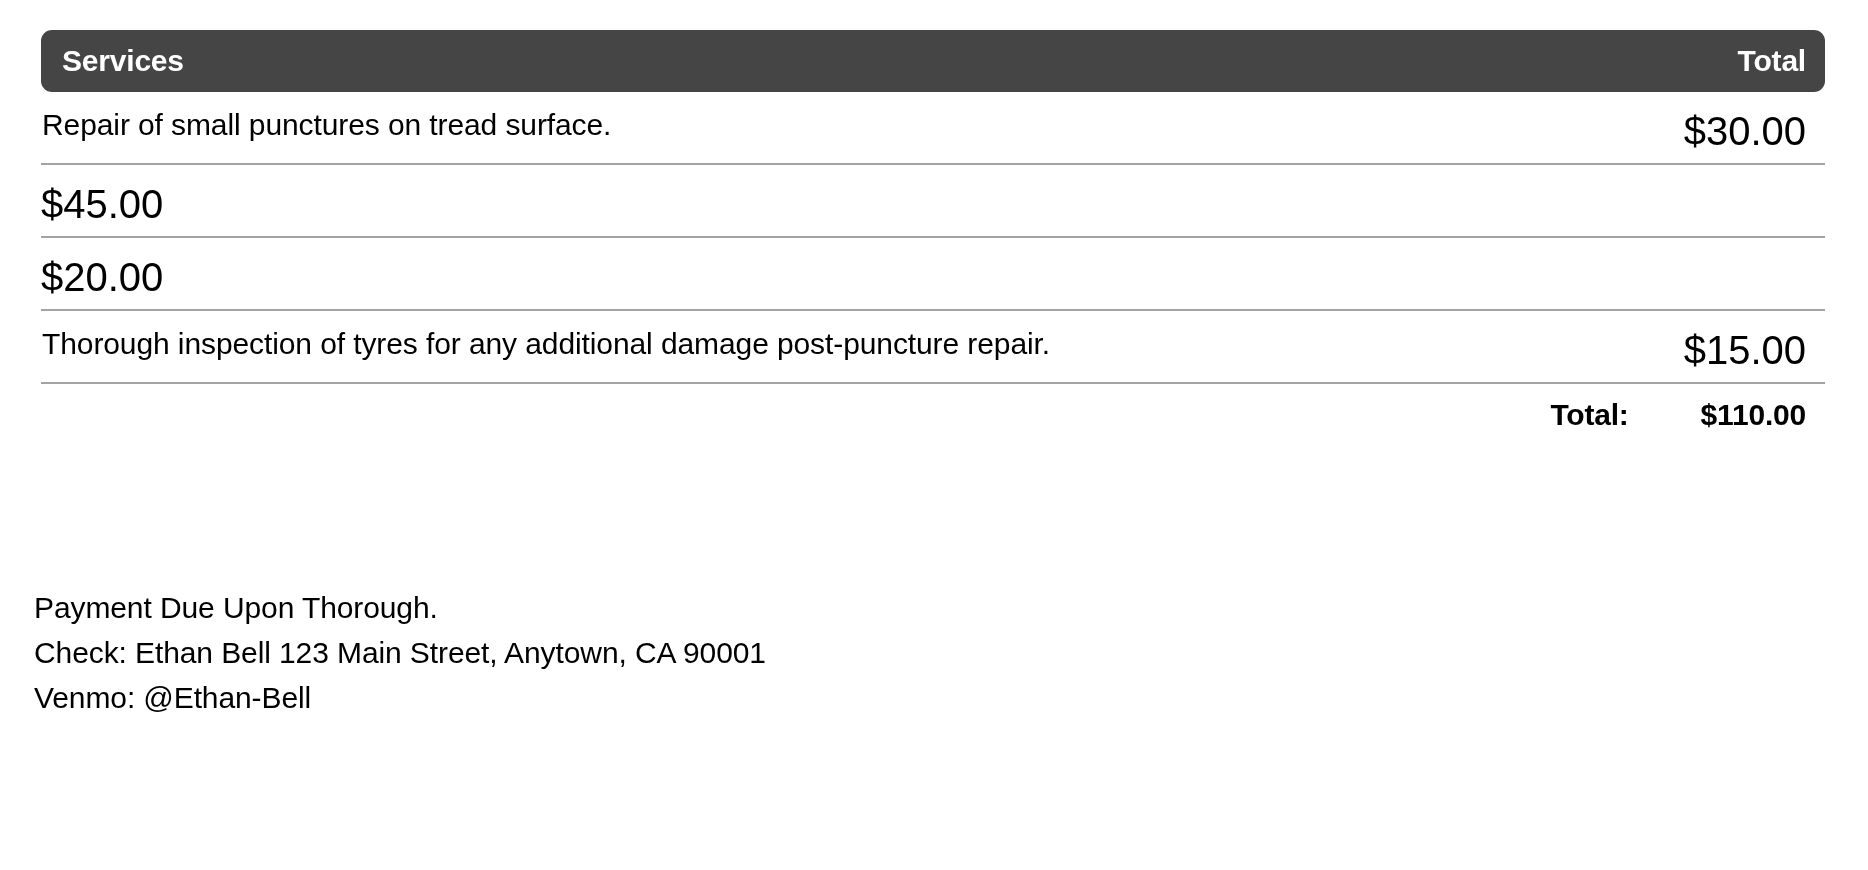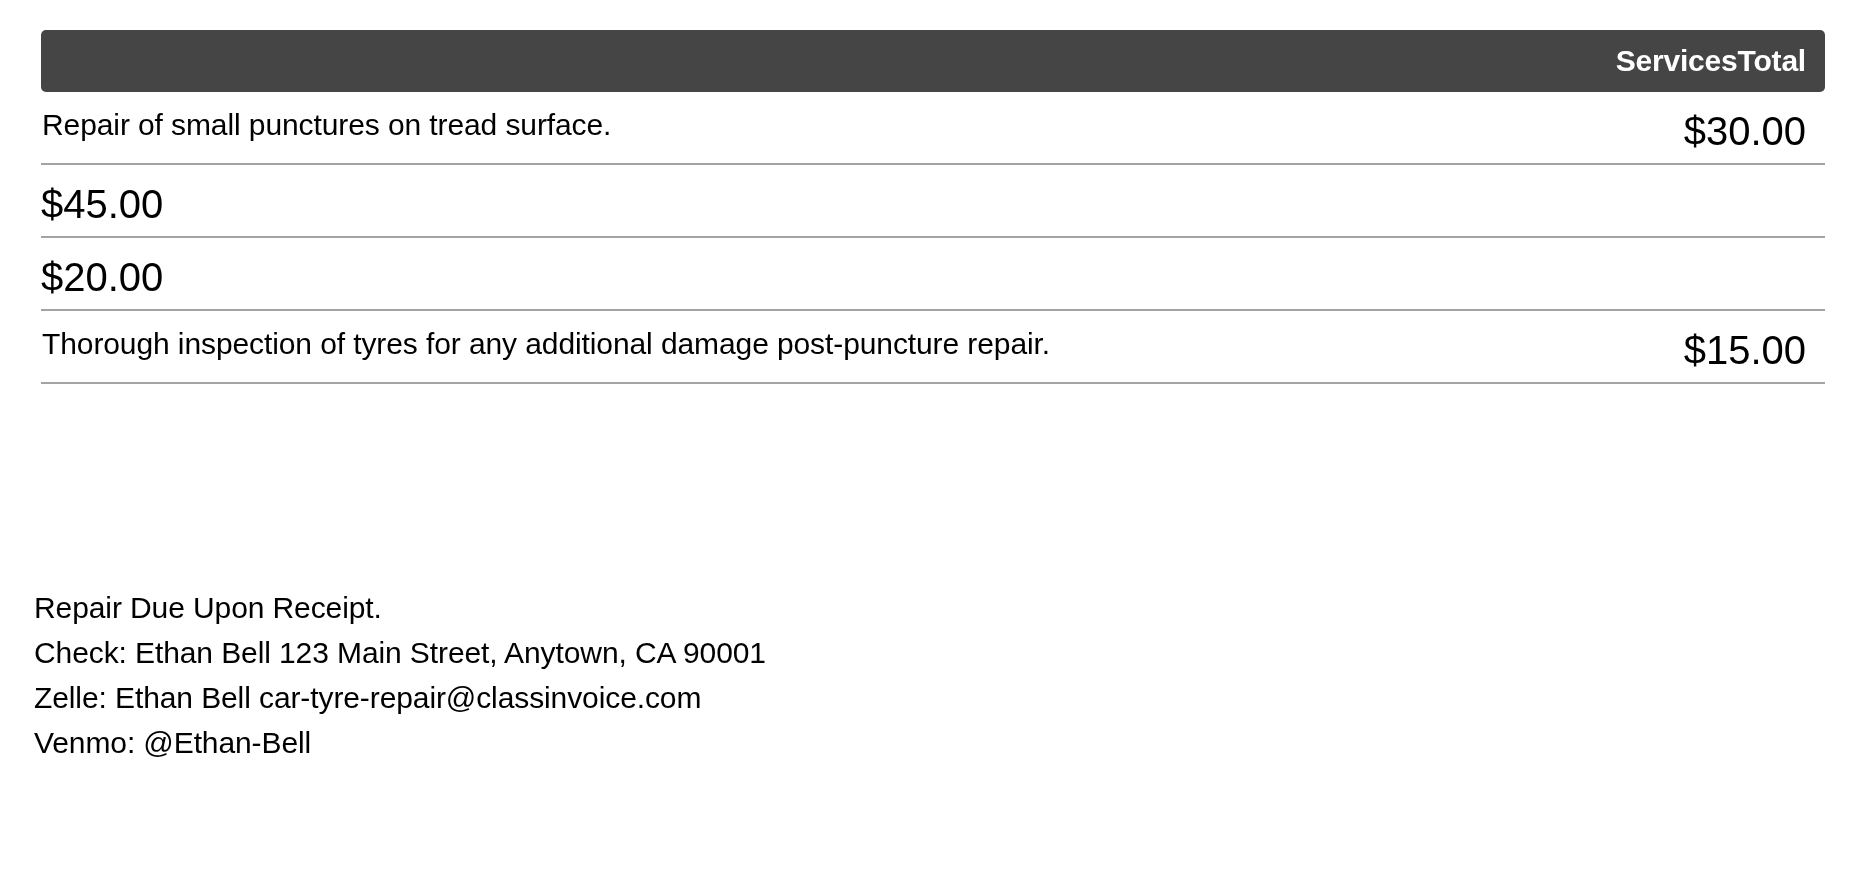--- a/index.html
+++ b/index.html
@@ -27,23 +27,23 @@
   .services-table {
     position: absolute;
     left: 41px;
     top: 30px;
     width: 1784px;
   }
 
   .table-header {
     display: flex;
     align-items: center;
-    justify-content: flex-end;
+    justify-content: space-between;
     background: #454545;
-    border-radius: 5px;
+    border-radius: 11px;
     height: 62px;
     padding: 0 19px 0 21px;
     box-sizing: border-box;
   }
 
   .table-header .th {
     color: #ffffff;
     font-size: 30px;
     font-weight: bold;
     letter-spacing: -0.2px;
@@ -151,23 +151,26 @@
 
     <div class="table-row">
       <div class="service-price">$20.00</div>
     </div>
 
     <div class="table-row">
       <div class="service-desc">Thorough inspection of tyres for any additional damage post-puncture repair.</div>
       <div class="service-price">$15.00</div>
     </div>
 
+    <div class="total-row">
+      <div class="total-label">Total:</div>
+      <div class="total-value">$110.00</div>
+    </div>
 
   </div>
 
   <div class="terms">
-    <div class="terms-line">Repair Due Upon Receipt.</div>
+    <div class="terms-line">Payment Due Upon Thorough.</div>
     <div class="terms-line">Check: Ethan Bell 123 Main Street, Anytown, CA 90001</div>
-    <div class="terms-line">Zelle: Ethan Bell car-tyre-repair@classinvoice.com</div>
     <div class="terms-line">Venmo: @Ethan-Bell</div>
   </div>
 
 </div>
 
 </body></html>

